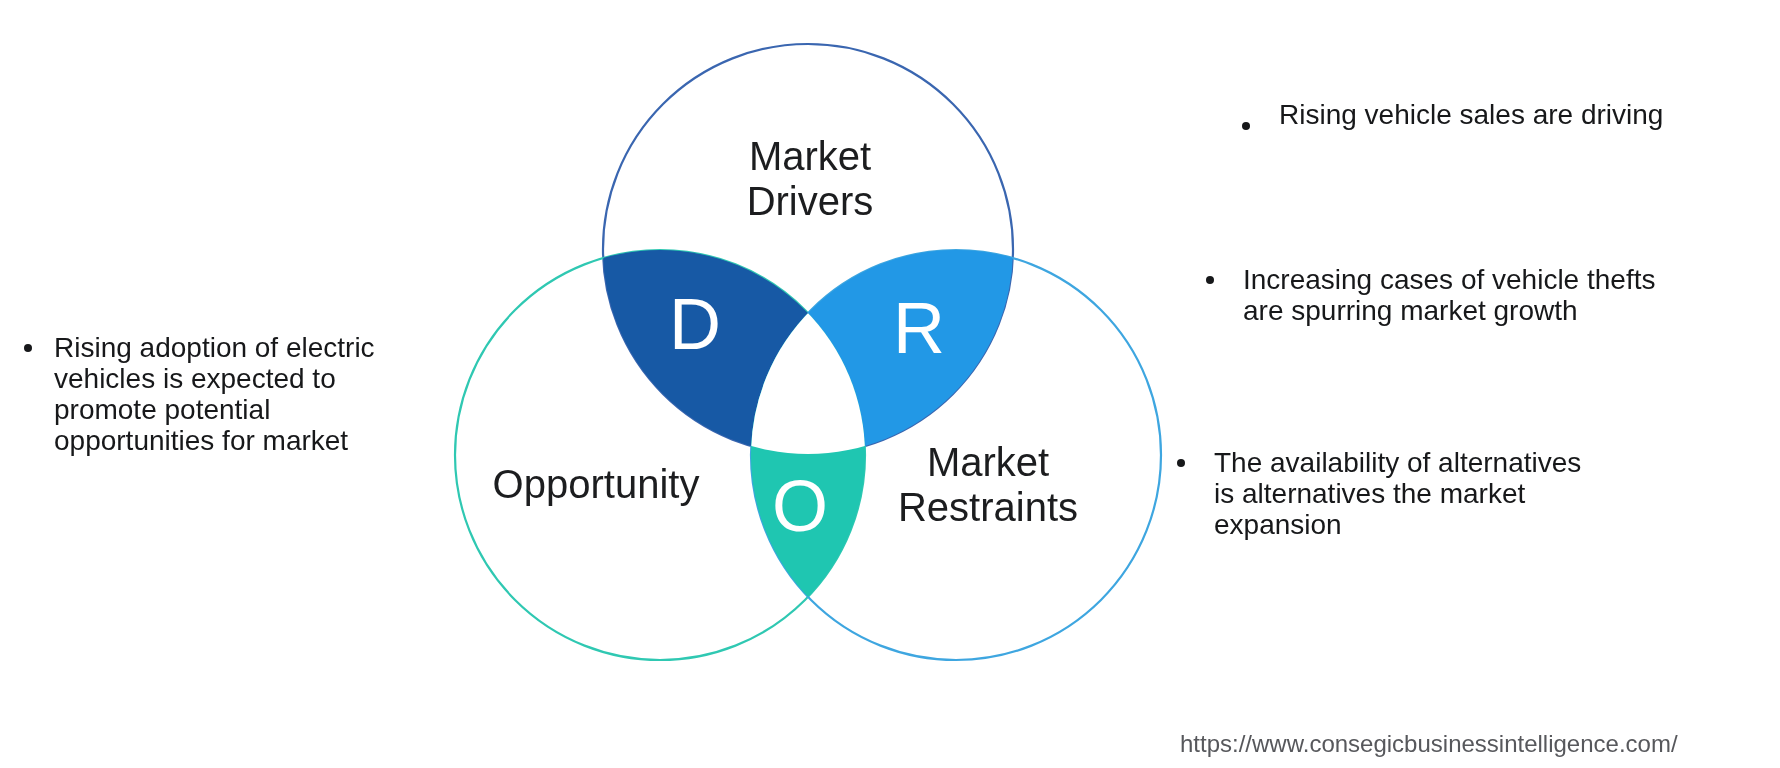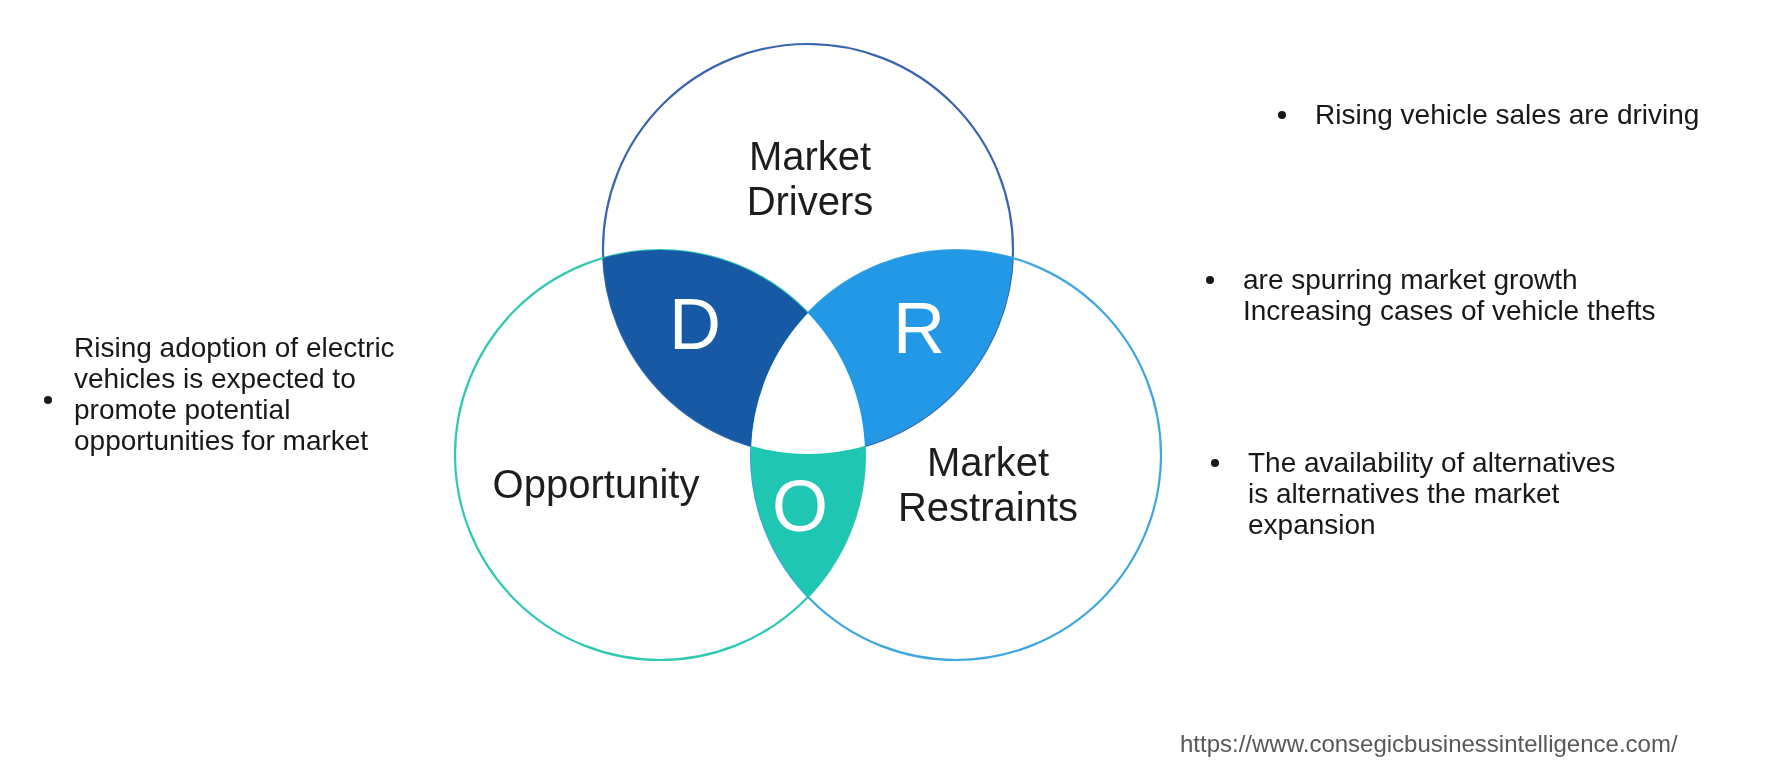--- a/index.html
+++ b/index.html
@@ -97,46 +97,46 @@
     <text class="region-letter" x="919" y="328">R</text>
     <text class="region-letter" x="800" y="506">O</text>
 
     <text class="circle-label" x="810" y="156">Market</text>
     <text class="circle-label" x="810" y="201">Drivers</text>
     <text class="circle-label" x="596" y="484">Opportunity</text>
     <text class="circle-label" x="988" y="462">Market</text>
     <text class="circle-label" x="988" y="507">Restraints</text>
   </svg>
 
-  <div class="bullet left" style="left:44px; top:332px;align-items:center;">
+  <div class="bullet left" style="left:24px; top:332px;">
     <span class="dot"></span>
     <div>
       <div class="line">Rising adoption of electric</div>
       <div class="line">vehicles is expected to</div>
       <div class="line">promote potential</div>
       <div class="line">opportunities for market</div>
     </div>
   </div>
 
-  <div class="bullet right" style="left:1278px; top:99px;">
+  <div class="bullet right" style="left:1242px; top:99px;align-items:flex-end;">
     <span class="dot"></span>
     <div>
       <div class="line">Rising vehicle sales are driving</div>
     </div>
   </div>
 
   <div class="bullet right" style="left:1206px; top:264px;">
     <span class="dot"></span>
     <div>
+      <div class="line">Increasing cases of vehicle thefts</div>
       <div class="line">are spurring market growth</div>
-      <div class="line">Increasing cases of vehicle thefts</div>
     </div>
   </div>
 
-  <div class="bullet right" style="left:1211px; top:447px;">
+  <div class="bullet right" style="left:1177px; top:447px;">
     <span class="dot"></span>
     <div>
       <div class="line">The availability of alternatives</div>
       <div class="line">is alternatives the market</div>
       <div class="line">expansion</div>
     </div>
   </div>
 
   <div class="footer-url">https://www.consegicbusinessintelligence.com/</div>
 

